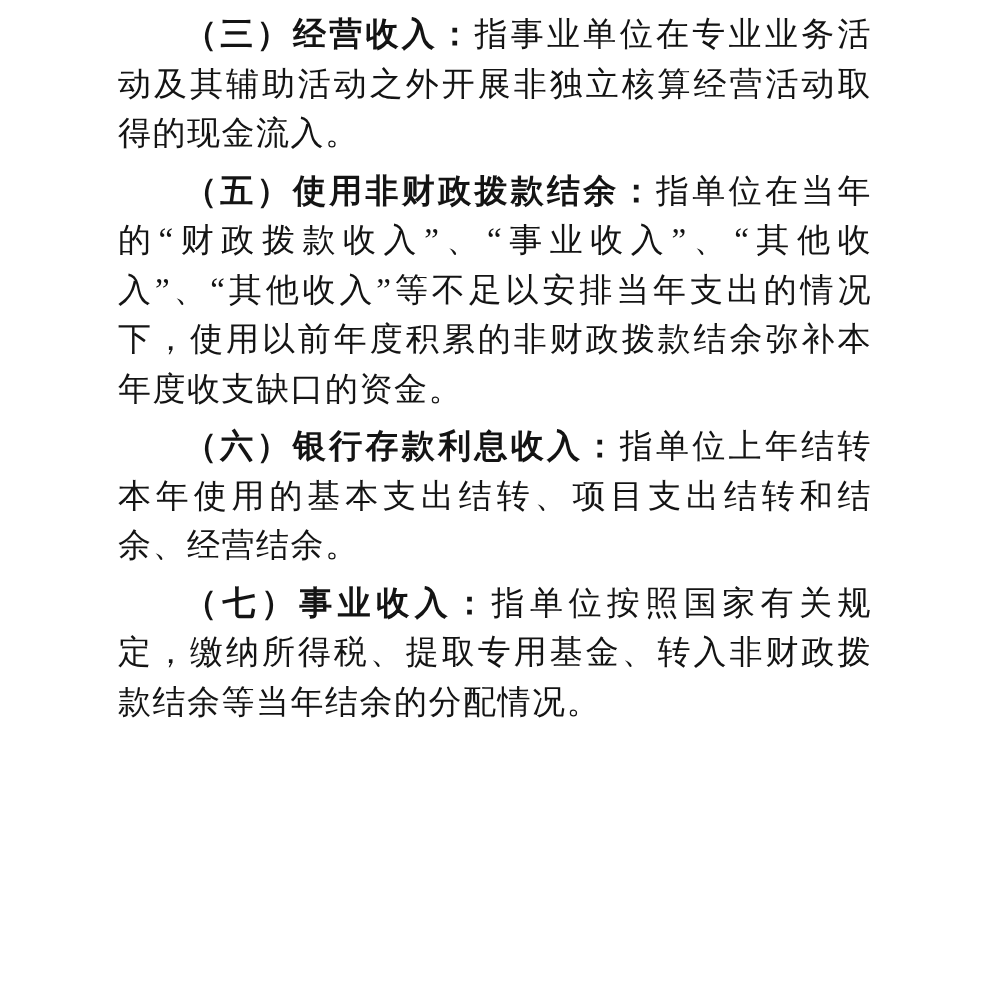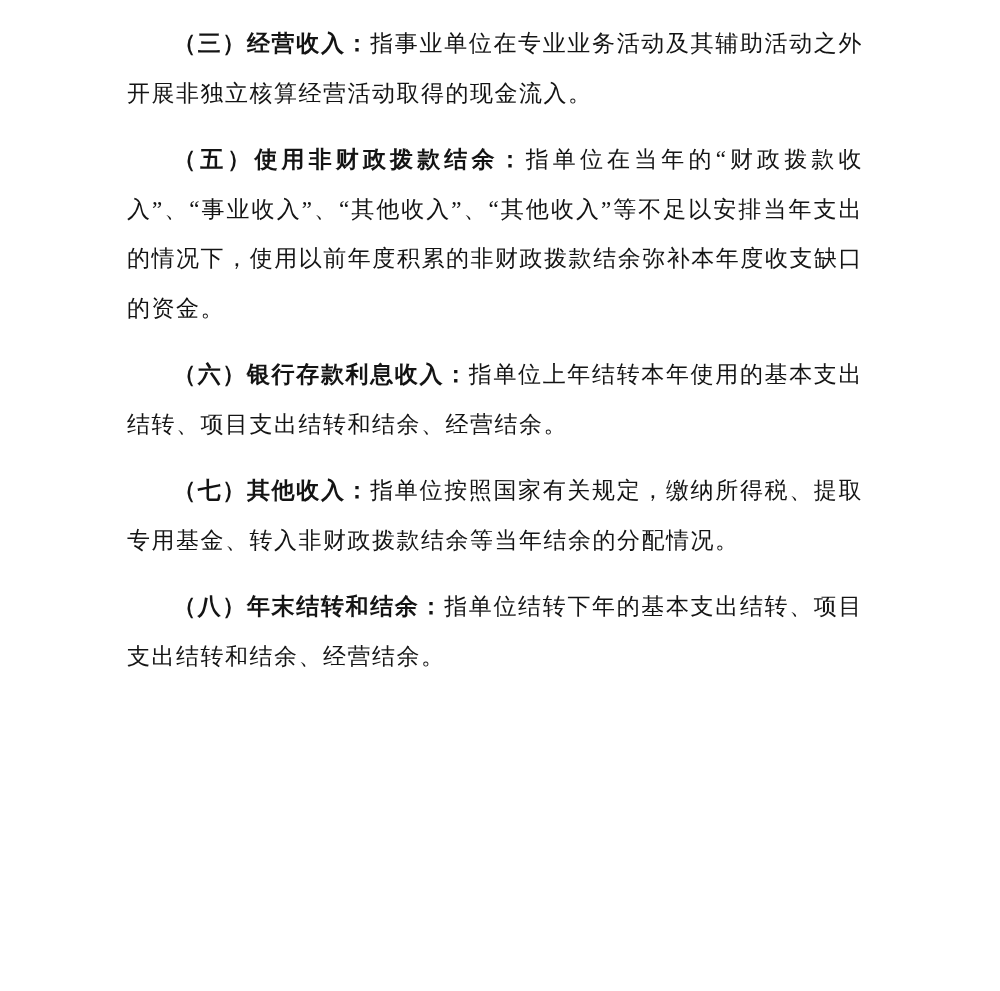--- a/index.html
+++ b/index.html
@@ -16,22 +16,22 @@
     font-family: "Liberation Serif", "DejaVu Serif", serif;
     color: #141414;
   }
   .doc {
     position: absolute;
     left: 110px;
     top: 2px;
     width: 770px;
   }
   p.para {
-    margin: 17px;
-    font-size: 23px;
+    margin: 8px;
+    font-size: 33px;
     line-height: 49.5px;
     letter-spacing: 1.5px;
     text-align: justify;
     text-justify: inter-ideograph;
     text-indent: 2em;
     word-break: break-all;
   }
   .para-label {
     font-weight: bold;
   }
@@ -42,18 +42,17 @@
 <div class="page">
   <div class="doc">
 
     <p class="para"><span class="para-label">（三）经营收入：</span><span>指事业单位在专业业务活动及其辅助活动之外开展非独立核算经营活动取得的现金流入。</span></p>
 
 
     <p class="para"><span class="para-label">（五）使用非财政拨款结余：</span><span>指单位在当年的“财政拨款收入”、“事业收入”、“其他收入”、“其他收入”等不足以安排当年支出的情况下，使用以前年度积累的非财政拨款结余弥补本年度收支缺口的资金。</span></p>
 
     <p class="para"><span class="para-label">（六）银行存款利息收入：</span><span>指单位上年结转本年使用的基本支出结转、项目支出结转和结余、经营结余。</span></p>
 
-    <p class="para"><span class="para-label">（七）其他收入：</span><span>指单位按照国家有关规定，缴纳所得税、提取专用基金、转入非财政拨款结余等当年结余的分配情况。</span></p>
+    <p class="para"><span class="para-label">（七）事业收入：</span><span>指单位按照国家有关规定，缴纳所得税、提取专用基金、转入非财政拨款结余等当年结余的分配情况。</span></p>
 
-    <p class="para"><span class="para-label">（八）年末结转和结余：</span><span>指单位结转下年的基本支出结转、项目支出结转和结余、经营结余。</span></p>
 
   </div>
 </div>
 
 </body></html>

